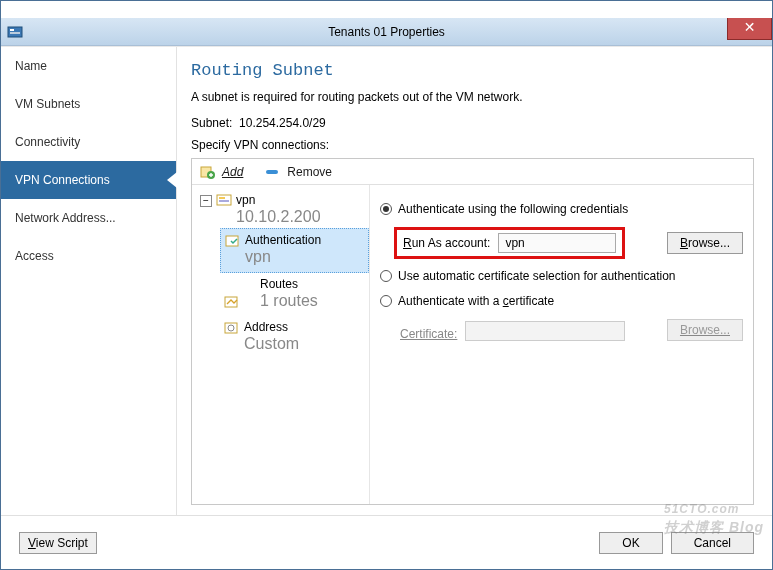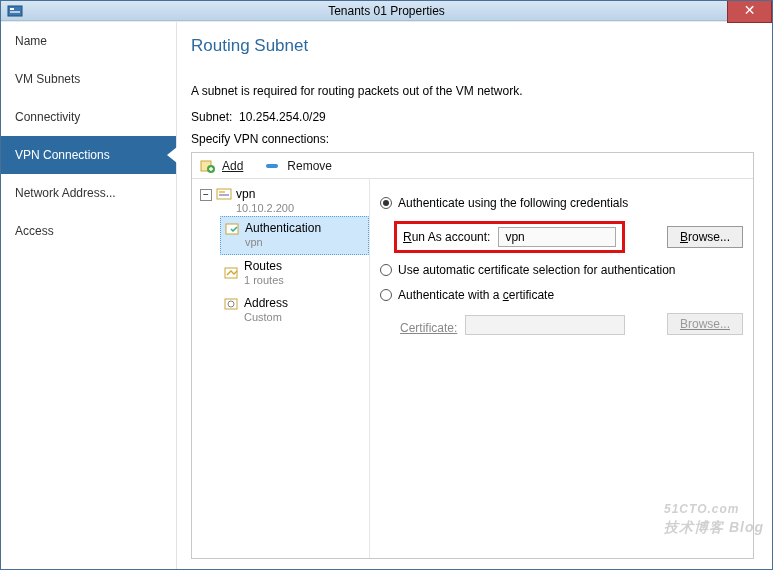--- a/index.html
+++ b/index.html
@@ -1,49 +1,49 @@
 <!DOCTYPE html>
 <html><head>
 <meta charset="utf-8">
 <style>
   * { box-sizing: border-box; font-family: "Segoe UI", Tahoma, sans-serif; font-size: 12px; }
   html, body { margin: 0; padding: 0; }
   body { width: 773px; height: 570px; background: #fff; }
   .window { width: 773px; height: 570px; border: 1px solid #4a6f95; display: flex; flex-direction: column; position: relative; }
-  .titlebar { height: 20px; background: linear-gradient(#d7e6f4,#bcd3e9); display: flex; align-items: center; position: relative; border-bottom: 1px solid #a9bfd6; }
+  .titlebar { height: 28px; background: linear-gradient(#d7e6f4,#bcd3e9); display: flex; align-items: center; position: relative; border-bottom: 1px solid #a9bfd6; margin-top: 17px; }
   .title-icon { width: 16px; height: 16px; margin-left: 6px; display: inline-block; }
   .title-icon svg { width: 16px; height: 16px; }
   .title-text { position: absolute; left: 50%; transform: translateX(-50%); color: #000; }
   .close-btn { position: absolute; right: 0; top: 0; width: 45px; height: 22px; background: #c75050; color: #fff; font-size: 14px; line-height: 19px; text-align: center; border: 1px solid #8b2b2b; border-top: none; }
   .body { flex: 1; display: flex; overflow: hidden; border-top: 1px solid #e9e9e9; }
   .sidebar { width: 176px; background: #fff; border-right: 1px solid #e2e2e2; display: flex; flex-direction: column; }
   .nav-item { padding: 12px 14px; color: #333; cursor: default; position: relative; }
   .nav-item.active { background: #2c6aa0; color: #fff; }
   .nav-item.active::after {
     content: ""; position: absolute; right: -1px; top: 50%; transform: translateY(-50%);
     border-top: 8px solid transparent; border-bottom: 8px solid transparent; border-right: 10px solid #fff;
   }
   .main { flex: 1; padding: 14px 18px 10px 14px; display: flex; flex-direction: column; }
-  .page-title { color: #2c6aa0; font-size: 17px; margin-bottom: 28px; }
+  .page-title { color: #2c6aa0; font-size: 17px; margin-bottom: 10px; font-family: Liberation Mono, monospace; }
   .desc { margin-bottom: 12px; }
   .subnet-row { margin-bottom: 8px; }
   .specify { margin-bottom: 6px; }
   .panel-border { flex: 1; border: 1px solid #c8c8c8; display: flex; flex-direction: column; overflow: hidden; }
   .toolbar { height: 26px; border-bottom: 1px solid #e0e0e0; display: flex; align-items: center; padding: 0 8px; gap: 6px; }
   .tb-icon { width: 16px; height: 14px; display: inline-block; }
   .tb-text { color: #1a1a1a; text-decoration: underline dotted transparent; }
-  .tb-text .hot { text-decoration: underline; }
+  .tb-text .hot { text-decoration: underline; font-style: italic; }
   .panel-body { flex: 1; display: flex; }
   .tree { width: 178px; border-right: 1px solid #e6e6e6; padding: 6px 0 0 6px; overflow: auto; }
   .tree-row { display: flex; align-items: flex-start; padding: 2px 2px 2px 0; }
   .expander { width: 12px; height: 12px; border: 1px solid #888; margin: 2px 4px 0 2px; font-size: 10px; line-height: 9px; text-align: center; }
   .node-icon { width: 16px; height: 16px; margin-right: 4px; display: inline-block; }
   .node-icon svg { width:16px; height:16px; }
   .node-label { line-height: 15px; }
-  .node-sub { color: #888; font-size: 11px; }
+  .node-sub { color: #888; font-size: 16px; }
   .tree-child { margin-left: 22px; }
   .tree-item { padding: 4px 4px 6px 4px; }
   .tree-item.selected { background: #cfe7fb; border: 1px dotted #5aa0dc; border-radius: 1px; }
   .details { flex: 1; padding: 6px 10px 6px 10px; }
   .opt-row { display: flex; align-items: center; margin: 11px 0; gap: 6px; }
   .radio { width: 12px; height: 12px; border: 1px solid #555; border-radius: 50%; display:inline-flex; align-items:center; justify-content:center; }
   .radio.checked::after { content:""; width:6px; height:6px; background:#333; border-radius:50%; }
   .redbox { border: 3px solid #d11; padding: 3px 6px; display: inline-flex; align-items: center; margin-left: 14px; }
   .account-input { border: 1px solid #aaa; height: 20px; padding: 1px 6px; margin-left: 8px; width: 118px; background: #fafafa; }
   .browse-btn { border: 1px solid #999; background: #efefef; padding: 1px 12px; height: 22px; }
@@ -138,21 +138,21 @@
                         <path d="M6 8l2 2 4-4" stroke="#3a8" fill="none" stroke-width="1.5"></path>
                       </svg>
                   </span>
                   <div>
                     <div class="node-label">Authentication</div>
                     <div class="node-sub">vpn</div>
                   </div>
                 </div>
               </div>
               <div class="tree-item">
-                <div style="display:flex;align-items:center;">
+                <div style="display:flex;align-items:flex-end;gap:16px;">
                   <span class="node-icon">
                     <svg viewBox="0 0 16 16">
                         <rect x="1" y="3" width="12" height="10" fill="#fff" stroke="#c8a63a"></rect>
                         <path d="M3 10l4-4 3 3 3-3" stroke="#d6a12a" fill="none" stroke-width="1.3"></path>
                       </svg>
                   </span>
                   <div>
                     <div class="node-label">Routes</div>
                     <div class="node-sub">1 routes</div>
                   </div>
@@ -204,18 +204,24 @@
               <input class="cert-input" disabled="" style="">
               <span style="flex:1"></span>
               <button class="browse-btn disabled"><span>B</span><span>rowse...</span></button>
             </div>
           </div>
         </div>
       </div>
     </div>
   </div>
 
+  <div class="footer">
+    <button class="view-script"><span class="hot">V</span><span>iew Script</span></button>
+    <div class="spacer"></div>
+    <button class="btn">OK</button>
+    <button class="btn">Cancel</button>
+  </div>
 
   <div class="watermark">
     <span>51CTO.com</span>
     <small>技术博客  Blog</small>
   </div>
 </div>
 
 </body></html>

